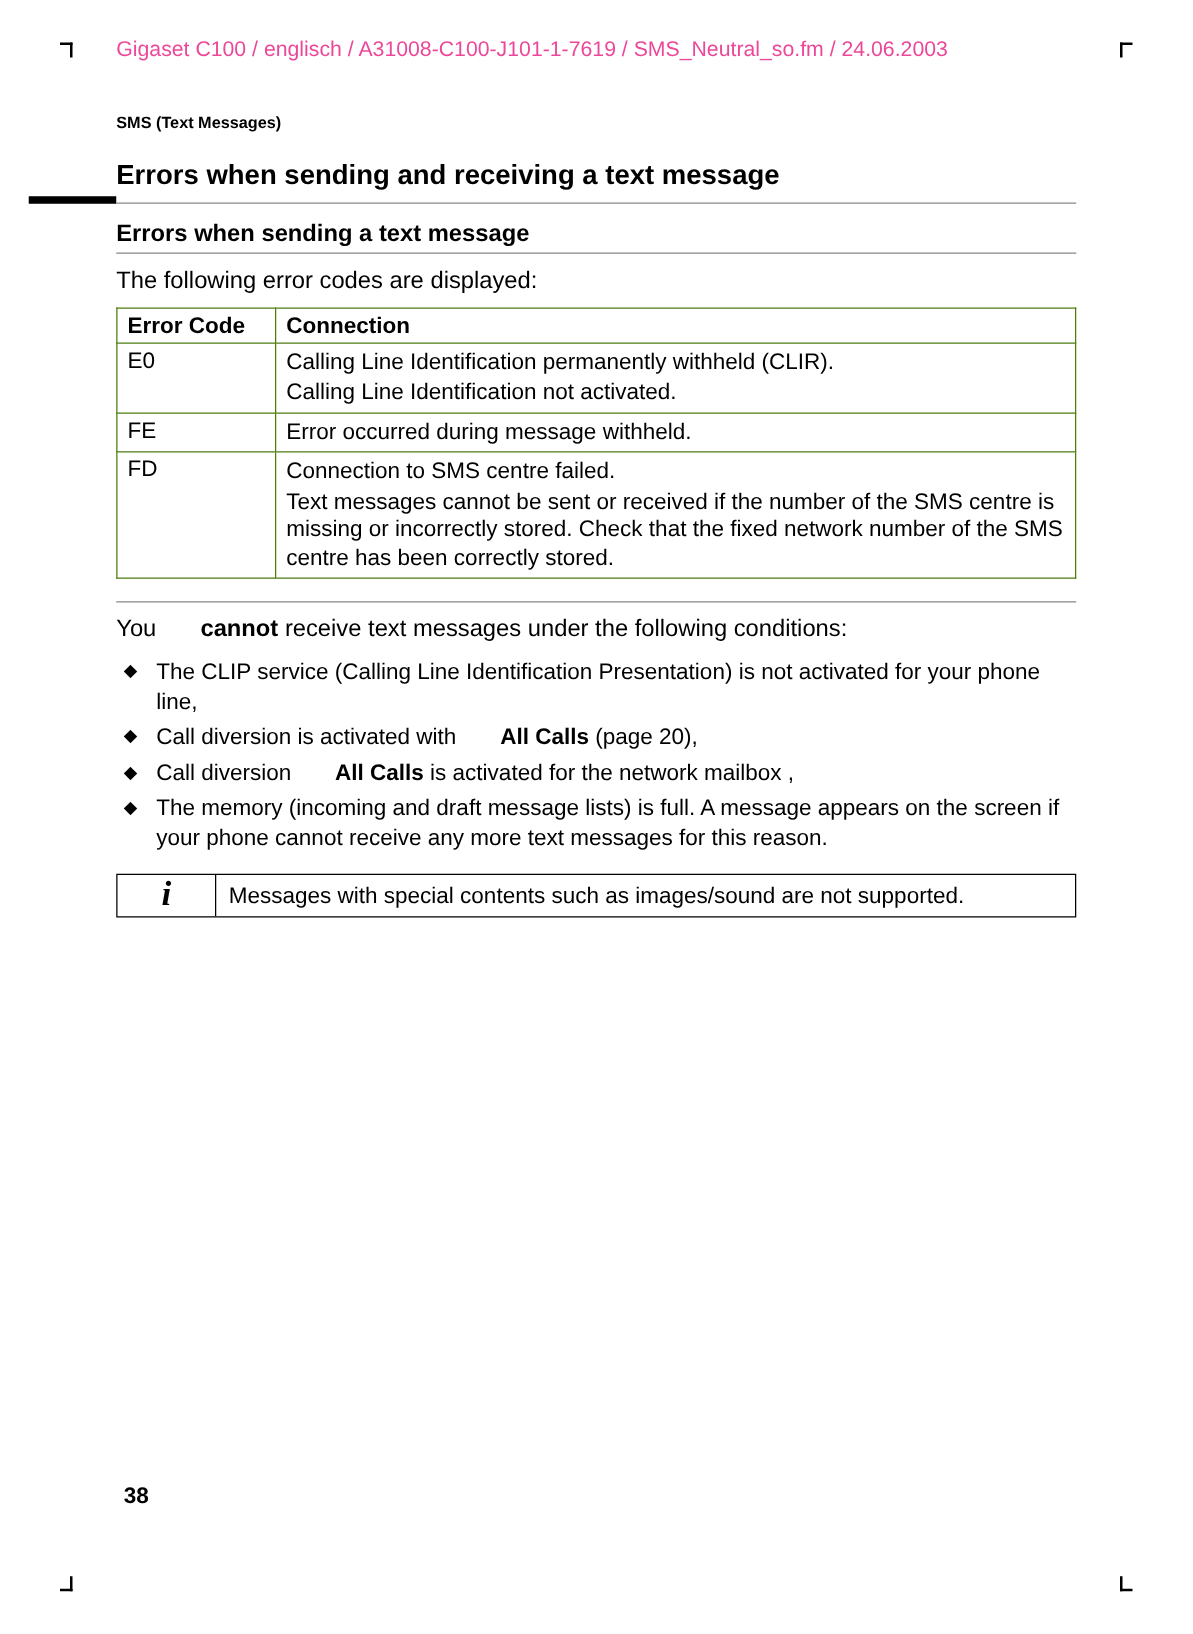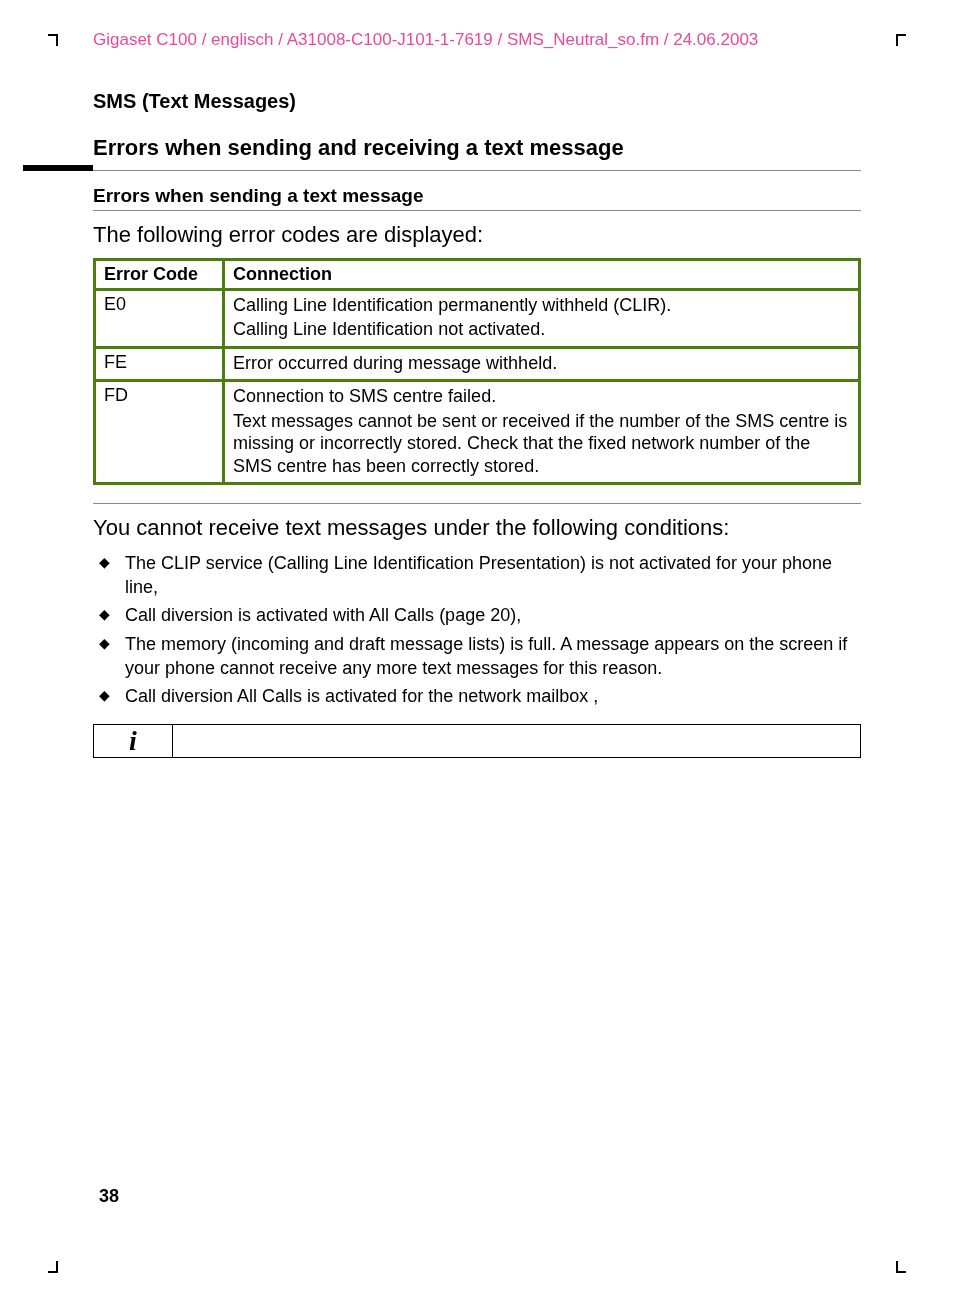--- a/index.html
+++ b/index.html
@@ -32,21 +32,21 @@
     right: 93px;
     top: 30px;
     bottom: 90px;
   }
   .docpath {
     font-size: 17px;
     color: #ec4899;
     margin-bottom: 40px;
   }
   .section-header {
-    font-size: 20px;
+    font-size: 13px;
     font-weight: 700;
     margin-bottom: 22px;
   }
   .h1 {
     font-size: 22px;
     font-weight: 700;
     margin-bottom: 4px;
   }
   .h1-bar {
     position: relative;
@@ -77,34 +77,34 @@
     margin-bottom: 0;
   }
   .h2-underline {
     height: 1px;
     background: #888;
     margin-top: 3px;
     margin-bottom: 10px;
   }
 
   .body-text {
-    font-size: 22px;
+    font-size: 19px;
     line-height: 1.3;
     margin-bottom: 8px;
   }
 
   table.errors {
     border-collapse: collapse;
     width: 100%;
     margin-top: 4px;
     margin-bottom: 18px;
     font-size: 18px;
   }
   table.errors th, table.errors td {
-    border: 3px solid #4d7c0f;
+    border: 1px solid #4d7c0f;
     padding: 3px 8px;
     vertical-align: top;
     text-align: left;
   }
   table.errors th {
     font-weight: 700;
   }
   table.errors td.code {
     width: 110px;
   }
@@ -156,21 +156,21 @@
     font-size: 18px;
   }
 
   .page-number {
     position: absolute;
     left: 99px;
     bottom: 100px;
     font-size: 18px;
     font-weight: 700;
   }
-  b { font-weight: 400; }
+  b { font-weight: 700; margin-left: 30px; }
 </style>
 </head>
 <body>
 
 <div class="crop tl-h"></div>
 <div class="crop tl-v"></div>
 <div class="crop tr-h"></div>
 <div class="crop tr-v"></div>
 <div class="crop bl-h"></div>
 <div class="crop bl-v"></div>
@@ -230,26 +230,27 @@
   </div>
 
   <ul class="diamond">
     <li>
       <span>The CLIP service (Calling Line Identification Presentation) is not activated for your phone line,</span><b></b><span></span>
     </li>
     <li>
       <span>Call diversion is activated with </span><b>All Calls</b><span> (page 20),</span>
     </li>
     <li>
+      <span>Call diversion </span><b>All Calls</b><span> is activated for the network mailbox ,</span>
+    </li>
+    <li>
       <span>The memory (incoming and draft message lists) is full. A message appears on the screen if your phone cannot receive any more text messages for this reason.</span><b></b><span></span>
-    </li>
-    <li>
-      <span>Call diversion </span><b>All Calls</b><span> is activated for the network mailbox ,</span>
     </li>
   </ul>
 
   <div class="info-box">
     <div class="icon-cell">i</div>
+    <div class="msg-cell">Messages with special contents such as images/sound are not supported.</div>
   </div>
 
 </div>
 
 <div class="page-number">38</div>
 
 </body></html>

